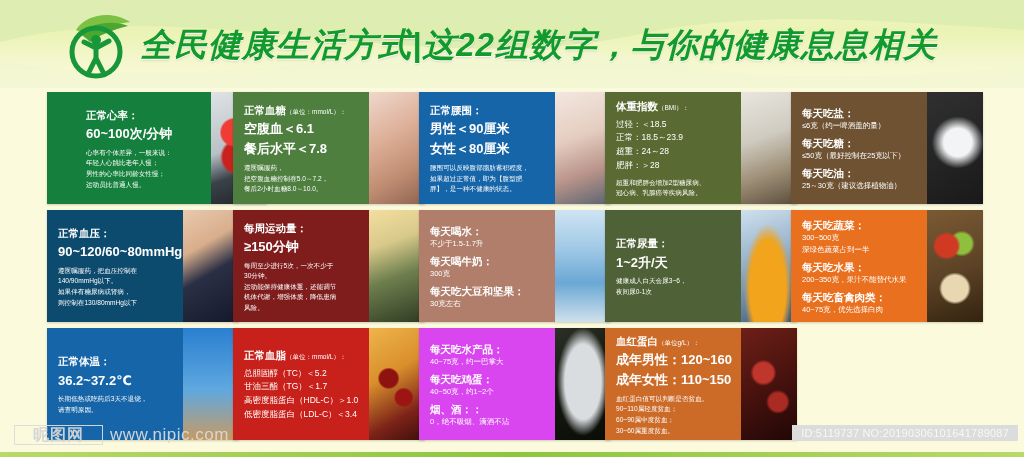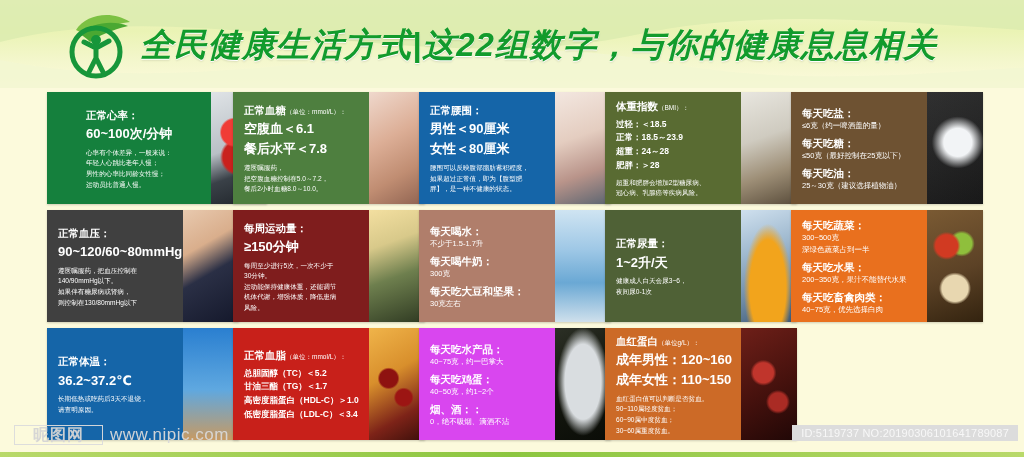--- a/index.html
+++ b/index.html
@@ -47,21 +47,21 @@
   .card .pic{
     flex:0 0 auto;width:56px;align-self:stretch;
     background-size:cover;background-position:center;
   }
   .ttl{font-size:10.5px;font-weight:bold;line-height:1.35;margin:0 0 1px 0;white-space:nowrap;}
   .ttl .unit{font-size:6.5px;font-weight:normal;}
   .big{font-size:13px;font-weight:bold;line-height:1.3;margin:3px 0 0 0;white-space:nowrap;}
   .sub{font-size:7.5px;line-height:1.45;margin-top:1px;white-space:nowrap;}
   .note{font-size:6.6px;line-height:1.6;margin-top:5px;}
   .note div{white-space:nowrap;}
-  .list{font-size:8.5px;line-height:1.62;margin-top:3px;font-weight:bold;}
+  .list{font-size:8.5px;line-height:1.62;margin-top:3px;font-weight:normal;}
   .list div{white-space:nowrap;}
   .grp{margin-top:4px;}
   .grp:first-child{margin-top:0;}
 
   
   .img-heart{background:
      radial-gradient(circle at 42% 36%,#f03c36 0 13px,rgba(240,60,54,0) 15px),
      radial-gradient(circle at 57% 36%,#e8312c 0 13px,rgba(232,49,44,0) 15px),
      radial-gradient(circle at 50% 58%,#c9211d 0 16px,rgba(201,33,29,0) 19px),
      linear-gradient(160deg,#dfe3e6 0%,#b9c0c6 48%,#3a4148 70%,#1d2227 100%);}
@@ -205,21 +205,21 @@
             <div class="ttl">每天吃糖：</div>
             <div class="sub">≤50克（最好控制在25克以下）</div>
           </div>
           <div class="grp">
             <div class="ttl">每天吃油：</div>
             <div class="sub">25～30克（建议选择植物油）</div>
           </div>
         </div>
         <div class="pic img-salt"></div>
       </div>
-      <div class="card" style="left: 47px; top: 118px; width: 192px; height: 112px; background: #404040;">
+      <div class="card" style="left: 47px; top: 118px; width: 192px; height: 112px; background: #0c4a6e;">
         <div class="txt">
           <div class="ttl">正常血压：</div>
           <div class="big">90~120/60~80mmHg</div>
           <div class="note">
             <div>遵医嘱服药，把血压控制在</div>
             <div>140/90mmHg以下。</div>
             <div>如果伴有糖尿病或肾病，</div>
             <div>则控制在130/80mmHg以下</div>
           </div>
         </div>

